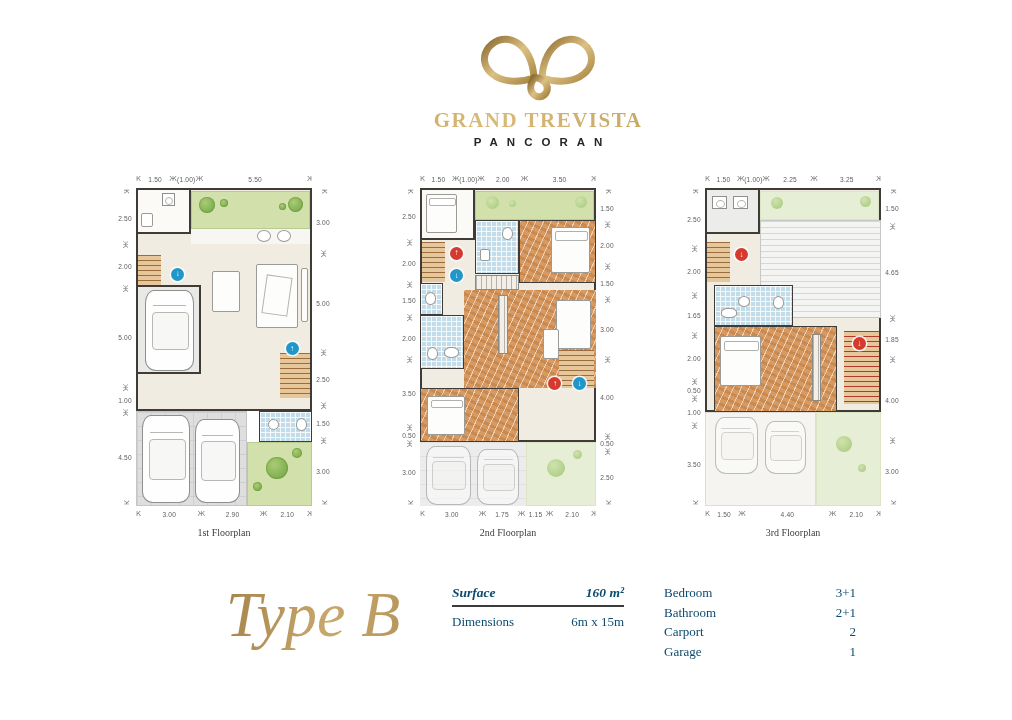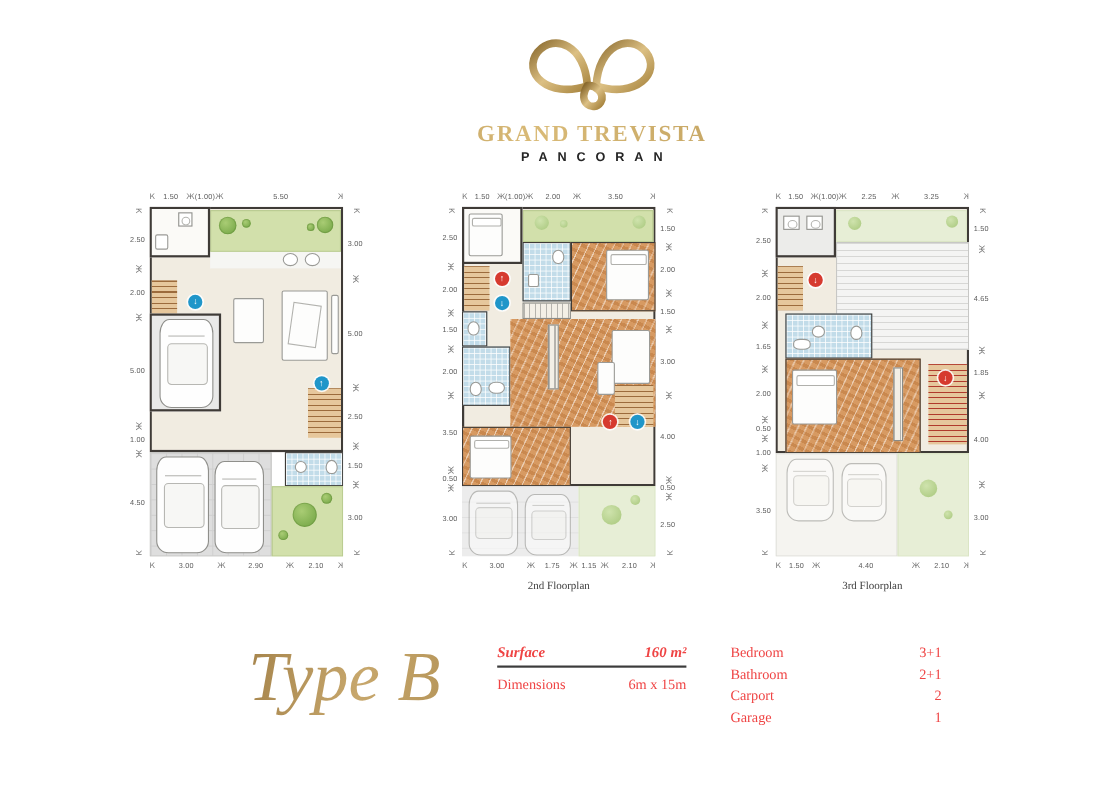--- a/index.html
+++ b/index.html
@@ -89,21 +89,21 @@
   .sinkbox{position:absolute;background:#fff;border:1px solid #9a9a96;border-radius:2px;}
   .appliance{position:absolute;background:#fff;border:1px solid #8f8f8b;}
   .appliance::after{content:"";position:absolute;left:20%;top:20%;width:55%;height:55%;border:1px solid #b5b5b1;border-radius:50%;}
 
   
   .type-title{position:absolute;left:168px;top:578px;width:290px;text-align:center;
        font-family:"Liberation Serif",serif;font-style:italic;font-size:64px;
        background:linear-gradient(100deg,#93713a 0%,#c7a76c 55%,#ab8a4e 100%);
        -webkit-background-clip:text;background-clip:text;color:transparent;}
   .specs{position:absolute;left:452px;top:585px;display:flex;gap:40px;
-       font-family:"Liberation Serif",serif;color:#ef4444;}
+       font-family:"Liberation Serif",serif;color:#0c4a6e;}
   .spec-col{display:flex;flex-direction:column;}
   .spec-col.c1{width:172px;}
   .spec-col.c2{width:192px;}
   .spec-head{display:flex;justify-content:space-between;align-items:baseline;
        font-weight:bold;font-style:italic;font-size:13.5px;
        border-bottom:2px solid #3c3c3c;padding-bottom:4px;margin-bottom:7px;}
   .spec-row{display:flex;justify-content:space-between;font-size:13px;margin-bottom:3.5px;}
   .spec-row .v{text-align:right;}
 </style>
 </head>
@@ -250,20 +250,21 @@
       <span class="tick">Ж</span>
       <span class="dim-seg" style="flex-grow: 2.9;">
         <span class="dim-label">2.90</span>
       </span>
       <span class="tick">Ж</span>
       <span class="dim-seg" style="flex-grow: 2.1;">
         <span class="dim-label">2.10</span>
       </span>
       <span class="tick flip">К</span>
     </div>
+  <div class="plan-caption">1st Floorplan</div>
 </div>
 
 <div class="plan plan-2">
   <div class="dim-row dim-top">
       <span class="tick">К</span>
       <span class="dim-seg" style="flex-grow: 1.5;">
         <span class="dim-label">1.50</span>
       </span>
       <span class="tick">Ж</span>
       <span class="dim-seg" style="flex-grow: 1;">

